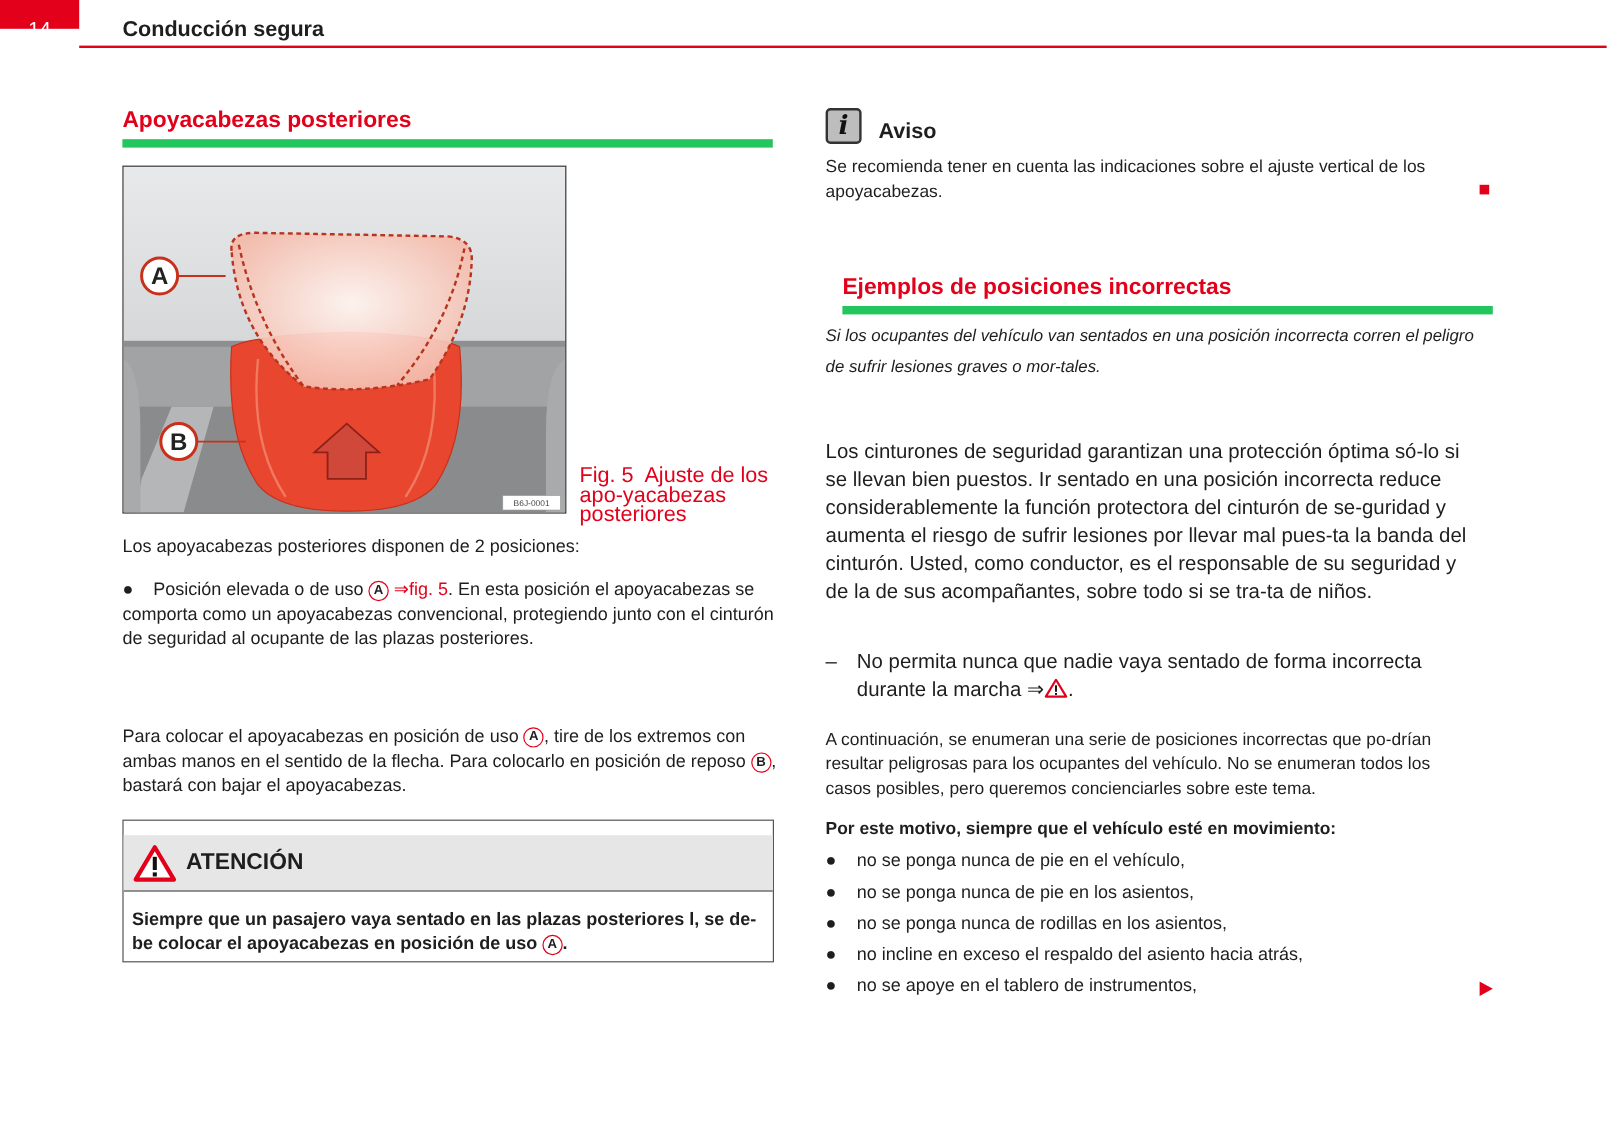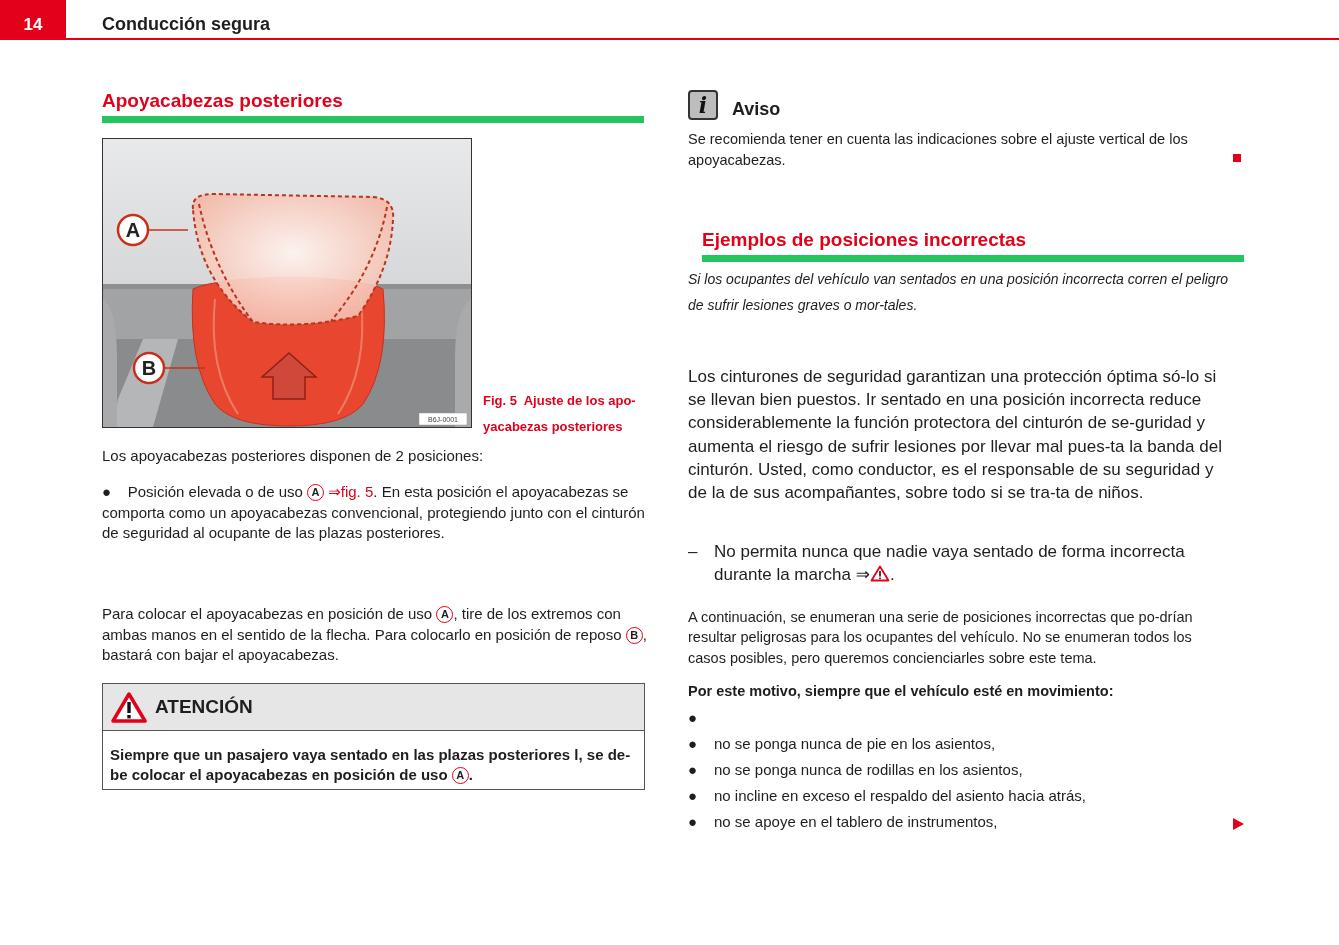--- a/index.html
+++ b/index.html
@@ -1,36 +1,36 @@
 <!DOCTYPE html>
 <html><head>
 <meta charset="utf-8">
 <style>
   html, body { margin:0; padding:0; }
   body { width:1339px; height:945px; background:#fff; position:relative; overflow:hidden;
          font-family:"Liberation Sans", sans-serif; color:#1e1e1e; }
   
   .hdr { position:absolute; left:0; top:0; width:1339px; height:42px; }
-  .pgnum { position:absolute; left:0; top:0; width:66px; height:40px; background:#e2001a; color:#fff;
-           font-weight:bold; font-size:17px; text-align:center; line-height:50px; }
+  .pgnum { position:absolute; left:0; top:0; width:66px; height:24px; background:#e2001a; color:#fff;
+           font-weight:normal; font-size:17px; text-align:center; line-height:50px; }
   .chap { position:absolute; left:102px; top:14px; font-weight:bold; font-size:18px; color:#1e1e1e; }
   .hdr-line { position:absolute; left:66px; top:38px; width:1273px; height:2px; background:#e2001a; }
 
   .sec-title { font-weight:bold; font-size:19px; color:#e2001a; padding-bottom:4px; border-bottom:7px solid #22c55e; }
 
   .figure { position:absolute; left:102px; top:138px; width:368px; height:288px; border:1px solid #333; overflow:hidden; }
-  .fig-caption { position:absolute; left:483px; top:388px; width:160px; font-size:13px; font-weight:bold; color:#e2001a; line-height:26px; }
+  .fig-caption { position:absolute; left:483px; top:388px; width:160px; font-size:18px; font-weight:normal; color:#e2001a; line-height:16px; }
 
   .p { font-size:15px; line-height:20.5px; }
   .circ { display:inline-block; width:15px; height:15px; border:1.5px solid #e2001a; border-radius:50%;
           font-size:11px; font-weight:bold; text-align:center; line-height:15px; color:#1e1e1e; vertical-align:1px; }
   .ref { color:#e2001a; }
 
   .warn-box { position:absolute; left:102px; top:683px; width:541px; border:1px solid #555; }
-  .warn-head { background:#e6e6e6; height:46px; border-bottom:1px solid #555; display:flex; align-items:center; padding-left:8px; }
+  .warn-head { background:#e6e6e6; height:46px; border-bottom:1px solid #555; display:flex; align-items:center; padding-left:8px;margin-top:12px; }
   .warn-head .t { font-weight:bold; font-size:19px; margin-left:8px; }
   .warn-body { font-weight:bold; font-size:15px; line-height:20px; padding:14px 7px 4px 7px; }
 
   .info-head { display:flex; align-items:flex-end; }
   .info-icon { width:30px; height:30px; border:2px solid #333; border-radius:4px; background:#bdbdbd; display:flex; align-items:center; justify-content:center; font-family:"DejaVu Serif", serif; font-style:italic; font-weight:bold; font-size:22px; color:#111; box-sizing:border-box; }
   .info-head .t { font-weight:bold; font-size:18px; margin-left:14px; }
   .end-sq { position:absolute; width:8px; height:8px; background:#e2001a; }
   .next-tri { position:absolute; width:0; height:0; border-top:6px solid transparent; border-bottom:6px solid transparent; border-left:11px solid #e2001a; }
   .abs { position:absolute; }
 </style>
@@ -136,20 +136,21 @@
       </svg><span>.</span></span>
 </div>
 
 <div class="abs" style="left:688px;top:607px;width:545px;font-size:14.5px;line-height:20.3px;">A continuación, se enumeran una serie de posiciones incorrectas que po-drían resultar peligrosas para los ocupantes del vehículo. No se enumeran todos los casos posibles, pero queremos concienciarles sobre este tema.</div>
 
 <div class="abs" style="left:688px;top:683px;width:545px;font-size:14.5px;font-weight:bold;">Por este motivo, siempre que el vehículo esté en movimiento:</div>
 
 <div class="abs" style="left:688px;top:709px;width:545px;font-size:15px;">
   <div style="height:26px;display:flex;">
       <span style="width:26px;">●</span>
+      <span>no se ponga nunca de pie en el vehículo,</span>
     </div>
   <div style="height:26px;display:flex;">
       <span style="width:26px;">●</span>
       <span>no se ponga nunca de pie en los asientos,</span>
     </div>
   <div style="height:26px;display:flex;">
       <span style="width:26px;">●</span>
       <span>no se ponga nunca de rodillas en los asientos,</span>
     </div>
   <div style="height:26px;display:flex;">

